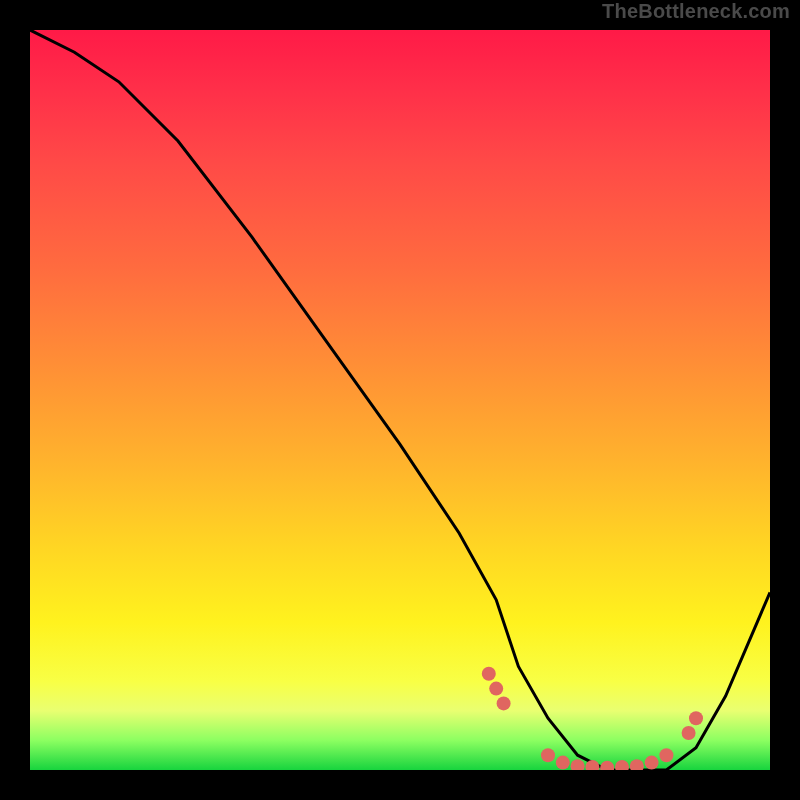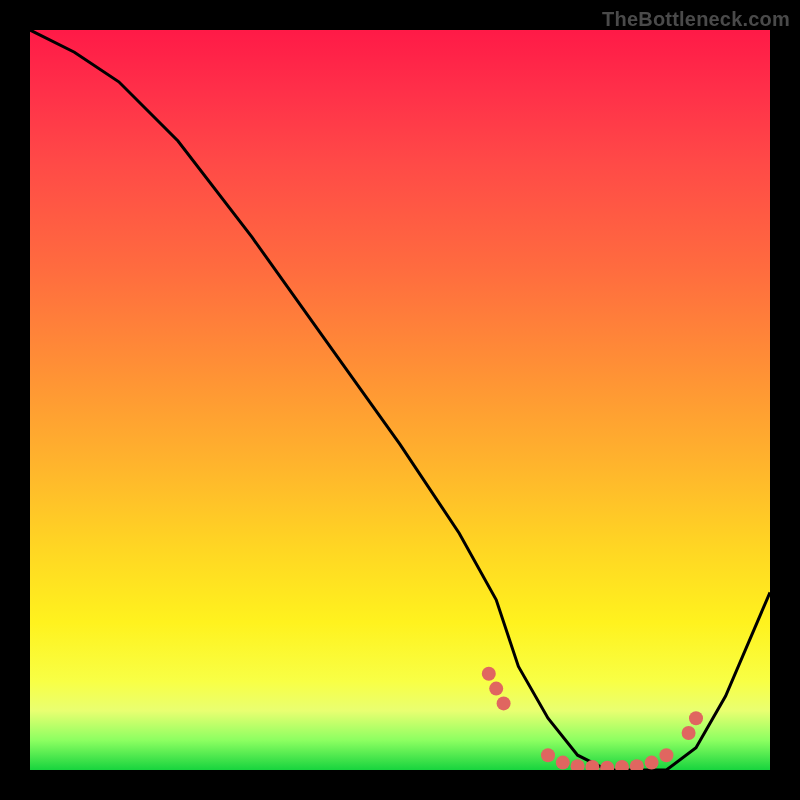--- a/index.html
+++ b/index.html
@@ -12,21 +12,21 @@
     font-family: Arial, Helvetica, sans-serif;
   }
   .frame {
     position: relative;
     width: 800px;
     height: 800px;
     background: #000;
   }
   .watermark {
     position: absolute;
-    top: 8px;
+    top: 0;
     right: 10px;
     color: #4a4a4a;
     font-size: 20px;
     font-weight: bold;
     letter-spacing: 0.2px;
   }
   .plot {
     position: absolute;
     left: 30px;
     top: 30px;

